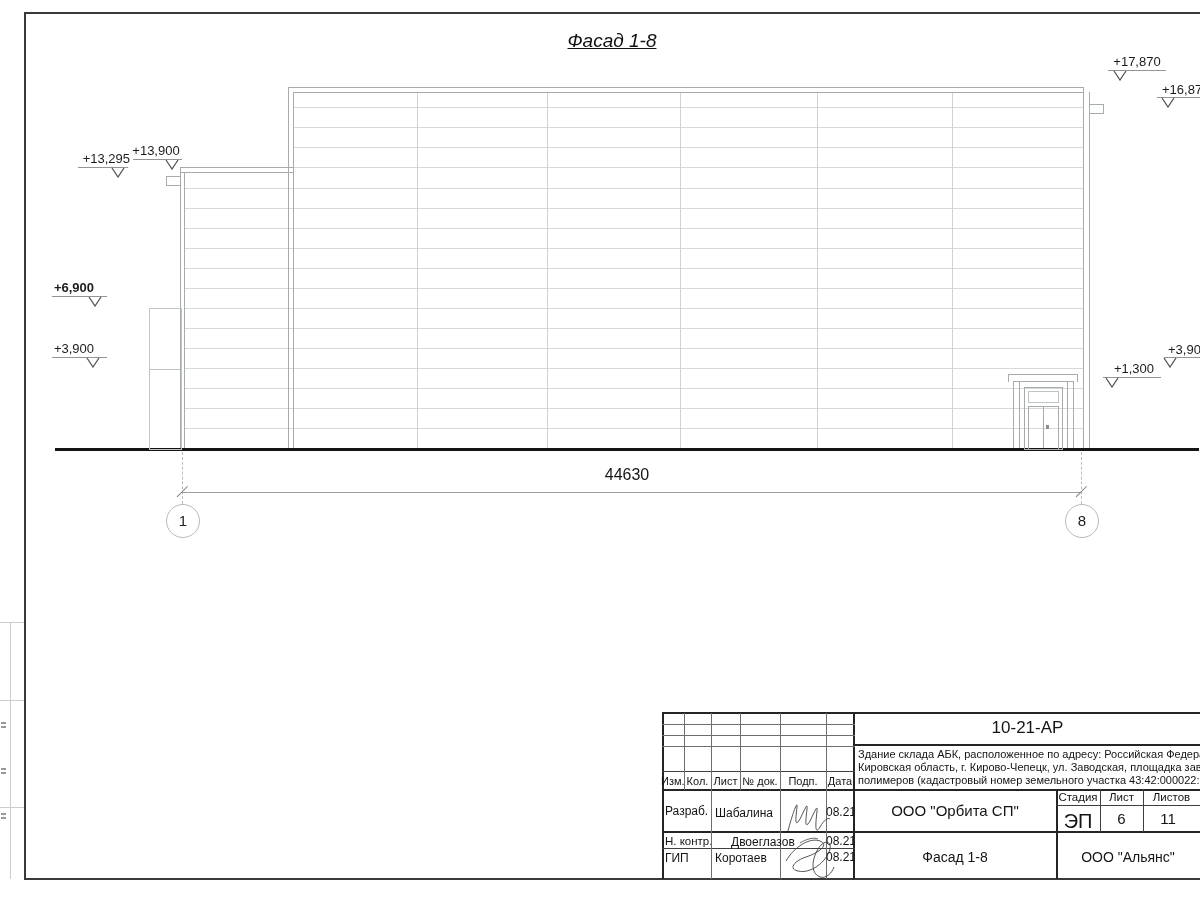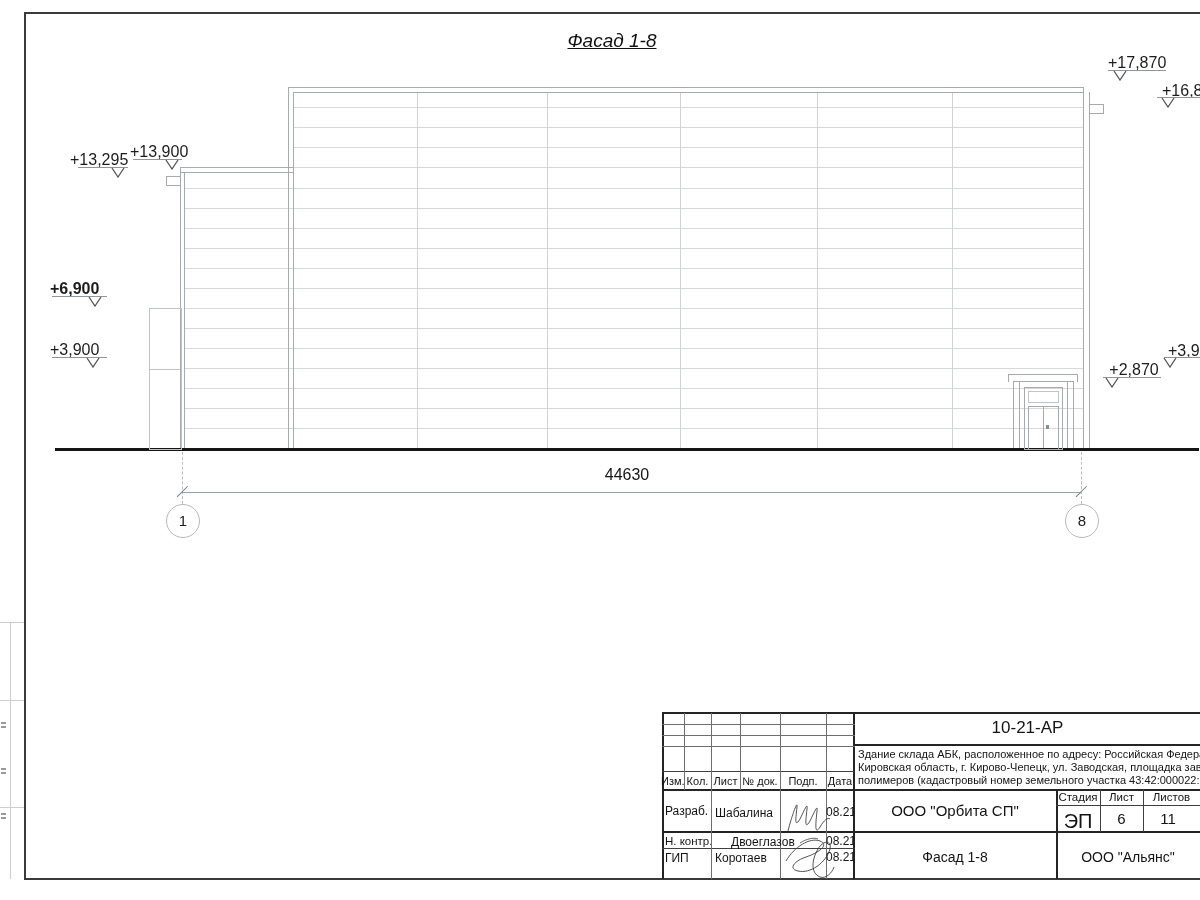--- a/index.html
+++ b/index.html
@@ -15,21 +15,21 @@
   .pan{background:#d6d8d9;}
   .jnt{background:#d0d3d4;}
   .dim{background:#9aa0a3;}
   .thk{background:#242424;}
   .med{background:#3f3f3f;}
   .thin{background:#6e6e6e;}
   .box{position:absolute;border:1px solid #a6abae;background:transparent;}
   .box2{position:absolute;border:1px solid #bfc4c6;background:transparent;}
   .dash{position:absolute;width:0;border-left:1px dashed #b9bdbf;}
   .tick{position:absolute;width:15px;height:1.4px;background:#7a7f82;transform:rotate(-45deg);}
-  .ev{position:absolute;font-size:16px;white-space:nowrap;color:#1c1c1c;}
+  .ev{position:absolute;font-size:13px;white-space:nowrap;color:#1c1c1c;}
   .shelf{position:absolute;height:1px;background:#8f9598;}
   .arr{position:absolute;width:14px;height:11px;}
   .view-title{position:absolute;left:512px;top:30px;width:200px;text-align:center;
       font-size:19px;font-style:italic;text-decoration:underline;color:#111;}
   .dimtext{position:absolute;left:557px;top:466px;width:140px;text-align:center;font-size:16px;color:#161616;}
   .bubble{position:absolute;width:32px;height:32px;border:1px solid #b6babc;border-radius:50%;
       background:#fff;text-align:center;line-height:32px;font-size:15px;color:#222;}
   .tbt{position:absolute;overflow:hidden;white-space:nowrap;color:#141414;}
   .c{text-align:center;}
   .sig{position:absolute;}
@@ -124,21 +124,21 @@
   <div class="box" style="left:1089px;top:104px;width:13px;height:8px;"></div>
   <div class="box2" style="left:149px;top:308px;width:31px;height:140px;"></div>
   <div class="box" style="left:1024px;top:387px;width:37px;height:61px;"></div>
   <div class="box2" style="left:1028px;top:391px;width:29px;height:10px;"></div>
   <div class="box" style="left:1028px;top:406px;width:29px;height:42px;"></div>
   <div class="ln outl" style="left:1043px;top:406px;width:1px;height:42px;"></div>
   <div class="ln" style="left:1046px;top:425px;width:2.5px;height:4px;background:#8a8f92;"></div>
 
   <div class="view-title">Фасад 1-8</div>
 
-  <span class="ev" style="left:70px;top:151px;width:52px;text-align:right;">+13,295</span>
+  <span class="ev" style="left:78px;top:151px;width:52px;text-align:right;">+13,295</span>
   <div class="shelf" style="left:78px;top:167px;width:50px;"></div>
   <svg class="arr" style="left:111px;top:167px;" viewBox="0 0 14 11">
       <polyline points="1,1 7,10 13,1" fill="none" stroke="#555" stroke-width="1.3"></polyline>
     </svg>
 
   <span class="ev" style="left:130px;top:143px;width:52px;text-align:center;">+13,900</span>
   <div class="shelf" style="left:133px;top:159px;width:49px;"></div>
   <svg class="arr" style="left:165px;top:159px;" viewBox="0 0 14 11">
       <polyline points="1,1 7,10 13,1" fill="none" stroke="#555" stroke-width="1.3"></polyline>
     </svg>
@@ -160,21 +160,21 @@
   <svg class="arr" style="left:88px;top:296px;" viewBox="0 0 14 11">
       <polyline points="1,1 7,10 13,1" fill="none" stroke="#555" stroke-width="1.3"></polyline>
     </svg>
 
   <span class="ev" style="left:50px;top:341px;width:48px;text-align:center;">+3,900</span>
   <div class="shelf" style="left:52px;top:357px;width:55px;"></div>
   <svg class="arr" style="left:86px;top:357px;" viewBox="0 0 14 11">
       <polyline points="1,1 7,10 13,1" fill="none" stroke="#555" stroke-width="1.3"></polyline>
     </svg>
 
-  <span class="ev" style="left:1105px;top:361px;width:58px;text-align:center;">+2,870</span>
+  <span class="ev" style="left:1105px;top:361px;width:58px;text-align:center;">+1,300</span>
   <div class="shelf" style="left:1103px;top:377px;width:58px;"></div>
   <svg class="arr" style="left:1105px;top:377px;" viewBox="0 0 14 11">
       <polyline points="1,1 7,10 13,1" fill="none" stroke="#555" stroke-width="1.3"></polyline>
     </svg>
 
   <span class="ev" style="left:1168px;top:342px;width:32px;overflow:hidden;">+3,900</span>
   <div class="shelf" style="left:1164px;top:357px;width:36px;"></div>
   <svg class="arr" style="left:1163px;top:357px;" viewBox="0 0 14 11">
       <polyline points="1,1 7,10 13,1" fill="none" stroke="#555" stroke-width="1.3"></polyline>
     </svg>

